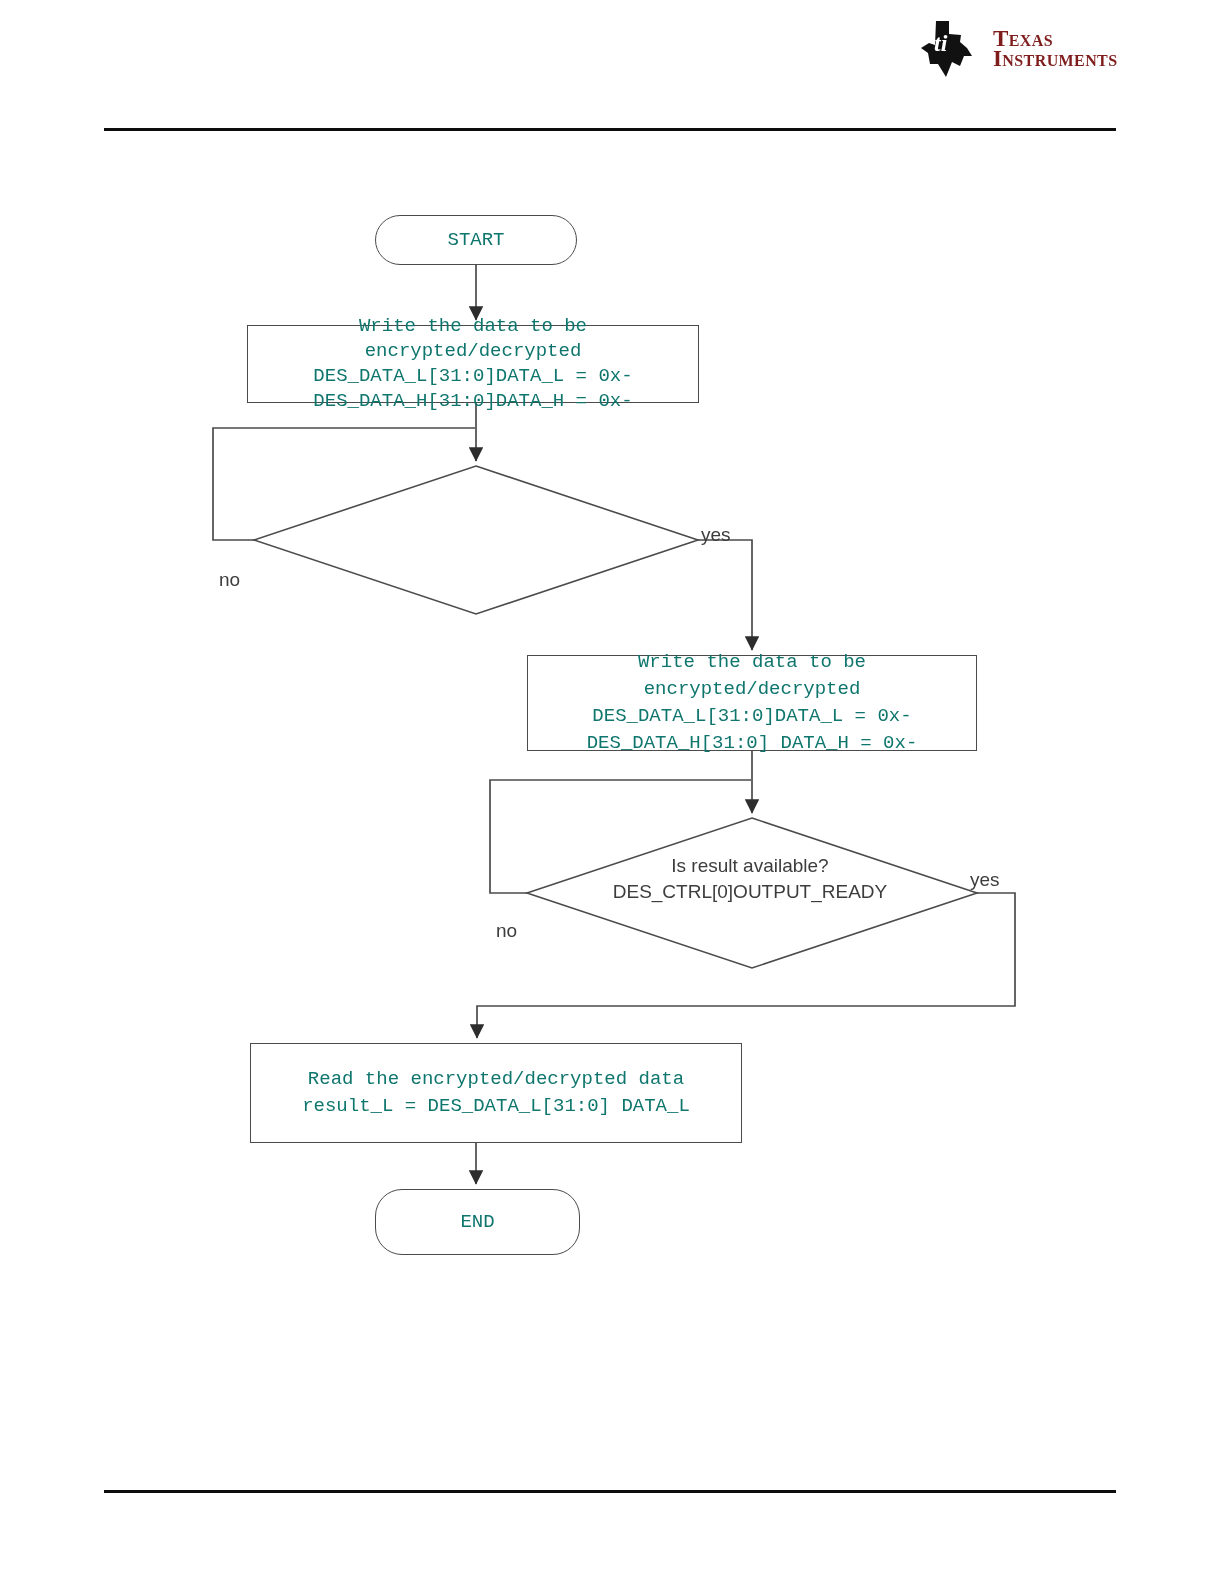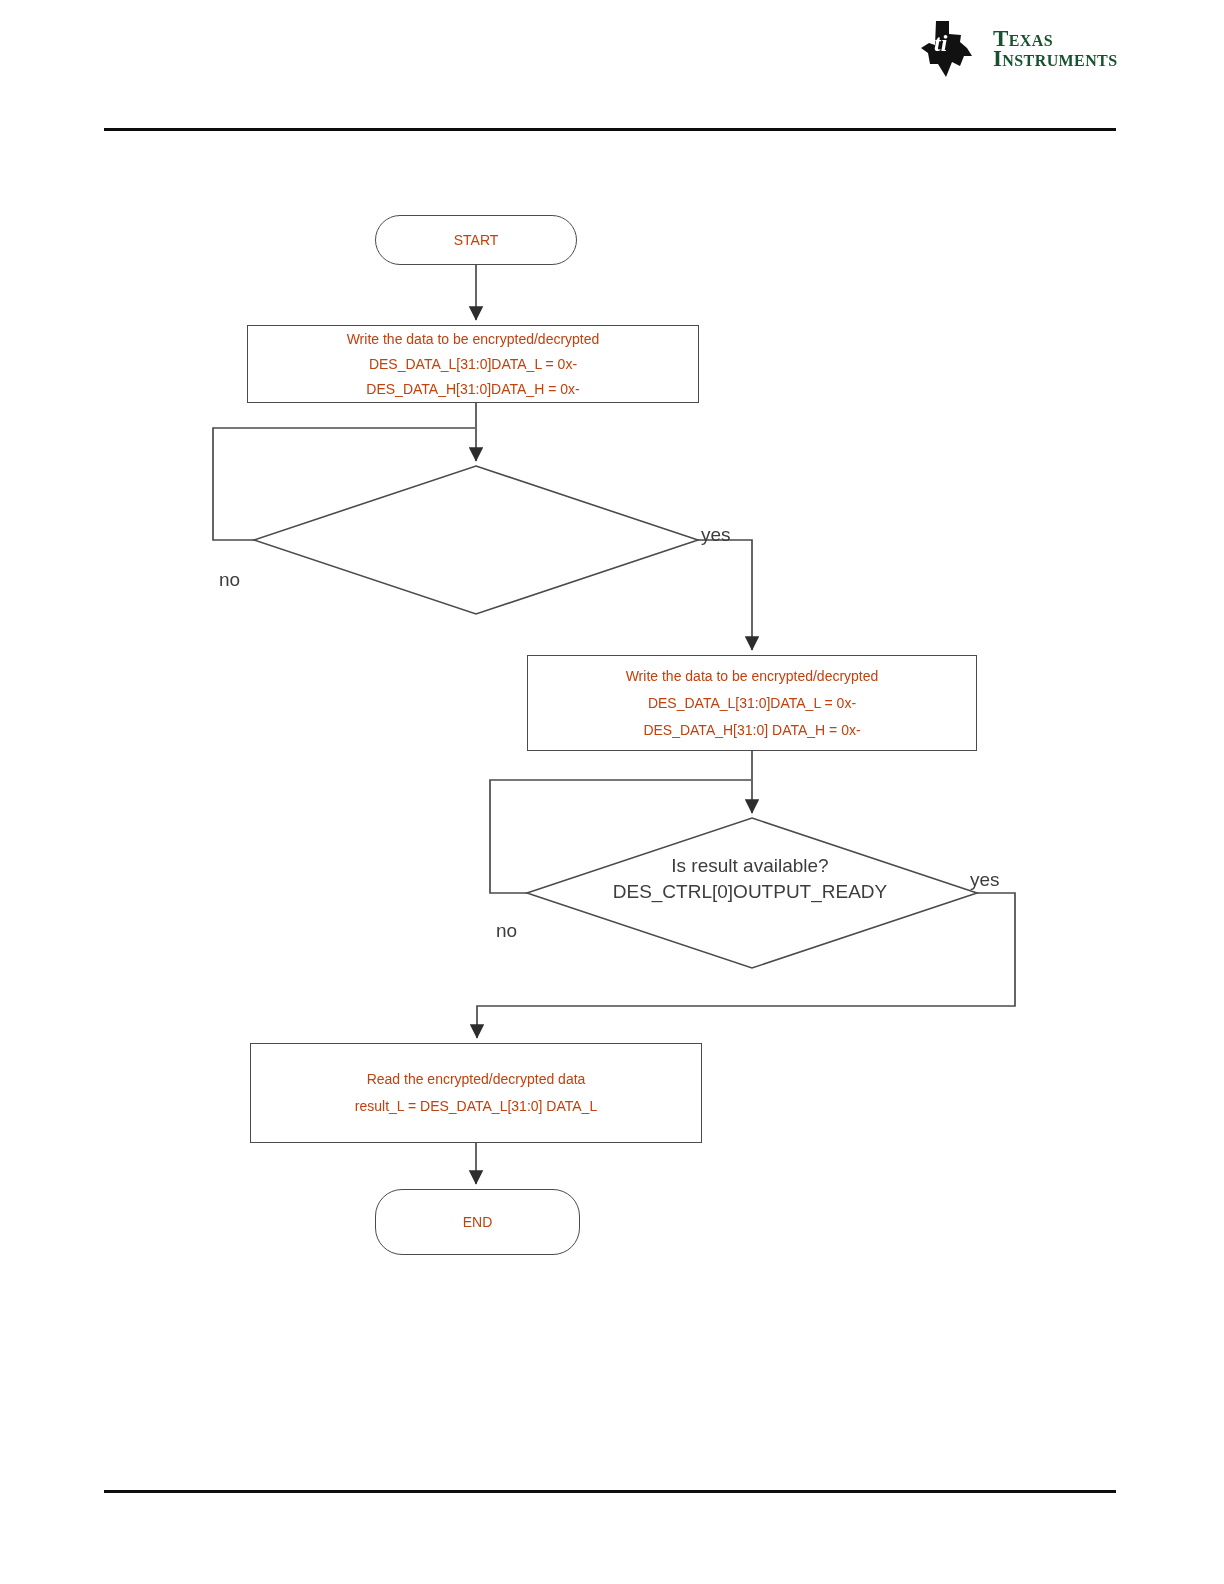--- a/index.html
+++ b/index.html
@@ -26,21 +26,21 @@
   .logo {
     position: absolute;
     left: 921px;
     top: 20px;
     display: flex;
     gap: 20px;
   }
   .logo-text {
     padding-top: 9px;
     font-family: "Liberation Serif", "DejaVu Serif", serif;
-    color: #14532d;
+    color: #7f1d1d;
     font-weight: 600;
   }
   .logo-text .line {
     font-variant-caps: small-caps;
     font-size: 23px;
     line-height: 20px;
     letter-spacing: 0.4px;
   }
 
   
@@ -49,29 +49,30 @@
   .node {
     position: absolute;
     box-sizing: border-box;
     background: #ffffff;
     border: 1.7px solid #4b4b4b;
     display: flex;
     flex-direction: column;
     align-items: center;
     justify-content: center;
     text-align: center;
-    font-size: 14px;
+    font-size: 19px;
     line-height: 25px;
-    color: #c2410c;
+    color: #0f766e;
+    font-family: Liberation Mono, monospace;
   }
   .stadium { border-radius: 27px; }
   .node-start { left: 375px; top: 215px; width: 202px; height: 50px; }
   .node-write1 { left: 247px; top: 325px; width: 452px; height: 78px; }
   .node-write2 { left: 527px; top: 655px; width: 450px; height: 96px; line-height: 27px; }
-  .node-read  { left: 250px; top: 1043px; width: 452px; height: 100px; line-height: 27px; }
+  .node-read  { left: 250px; top: 1043px; width: 492px; height: 100px; line-height: 27px; }
   .node-end   { left: 375px; top: 1189px; width: 205px; height: 66px; }
 
   .diamond-text {
     position: absolute;
     text-align: center;
     font-size: 19px;
     line-height: 26px;
     color: #3d3d3d;
   }
   .diamond-text-1 { left: 256px; top: 497px; width: 440px; }

